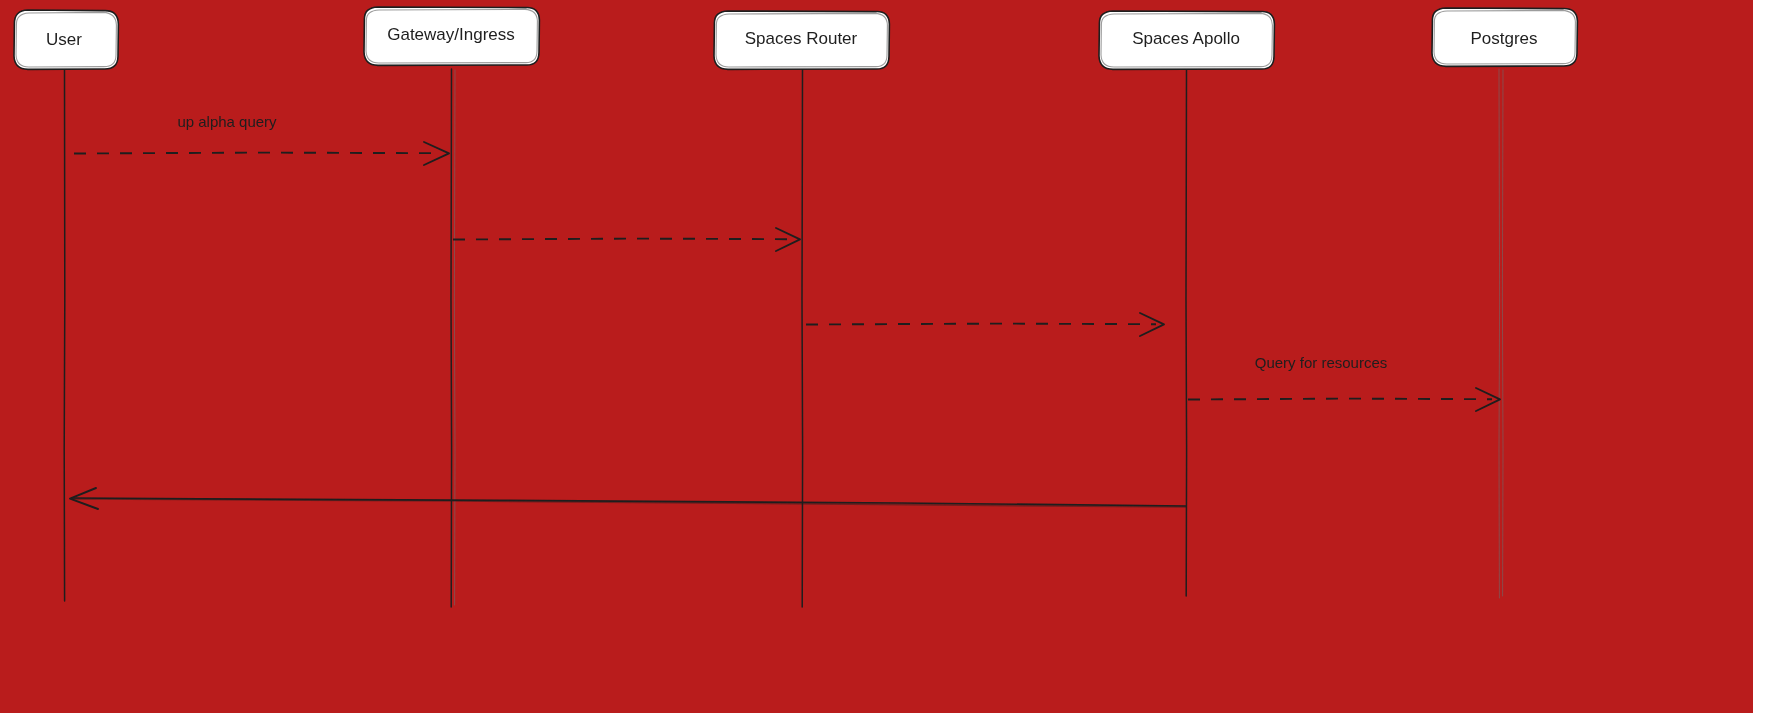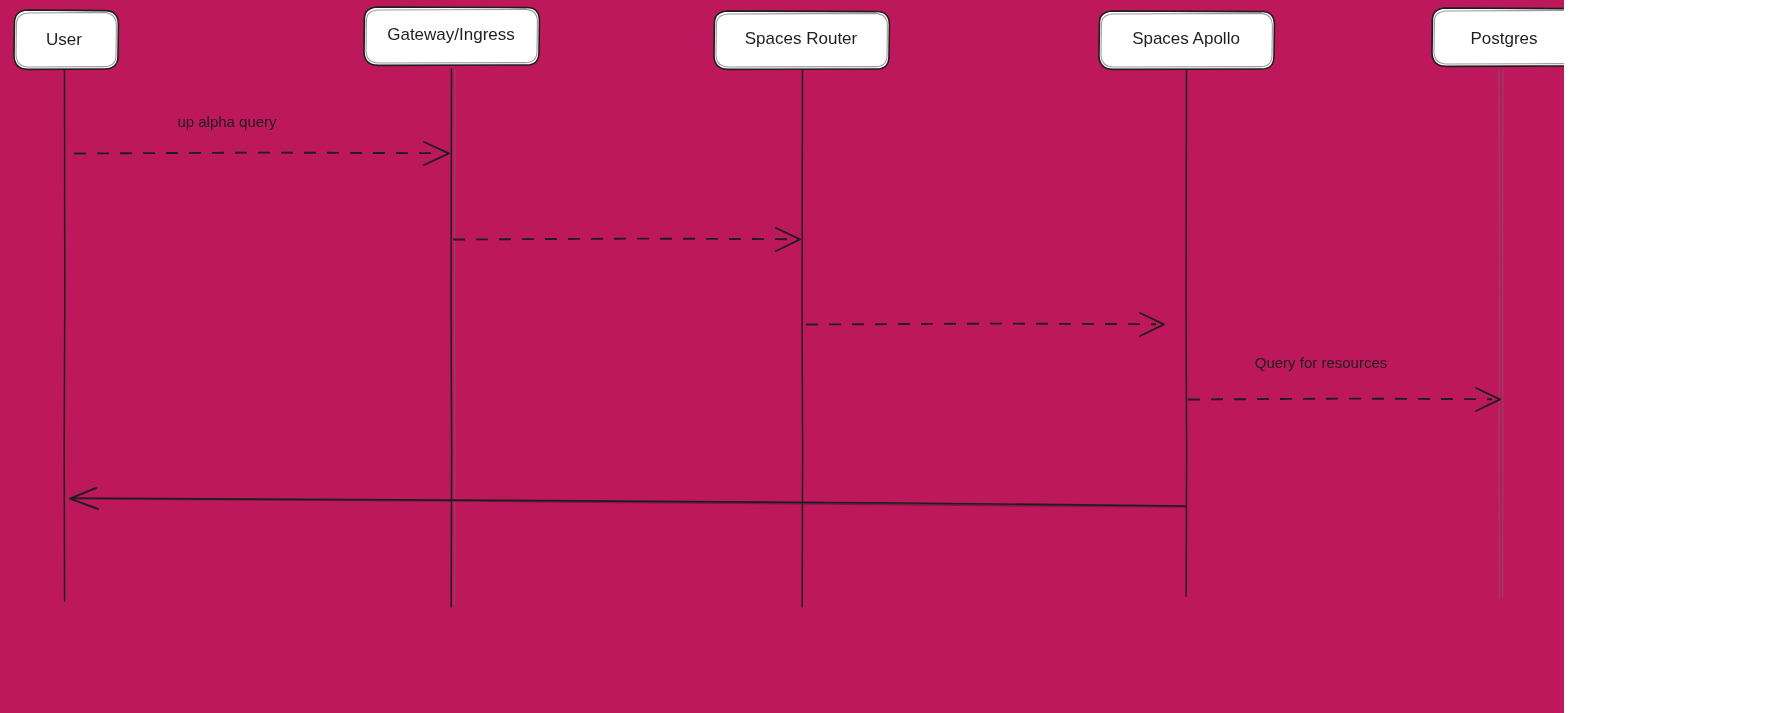--- a/index.html
+++ b/index.html
@@ -6,23 +6,23 @@
   html, body {
     margin: 0;
     padding: 0;
     background: #ffffff;
   }
   body {
     font-family: "Liberation Sans", sans-serif;
   }
   #canvas {
     position: relative;
-    width: 1564px;
+    width: 1753px;
     height: 713px;
-    background: #be185d;
+    background: #b91c1c;
     overflow: hidden;
     text-align: center;
   }
   #diagram-svg {
     position: absolute;
     left: 0;
     top: 0;
     width: 1792px;
     height: 713px;
     display: block;

